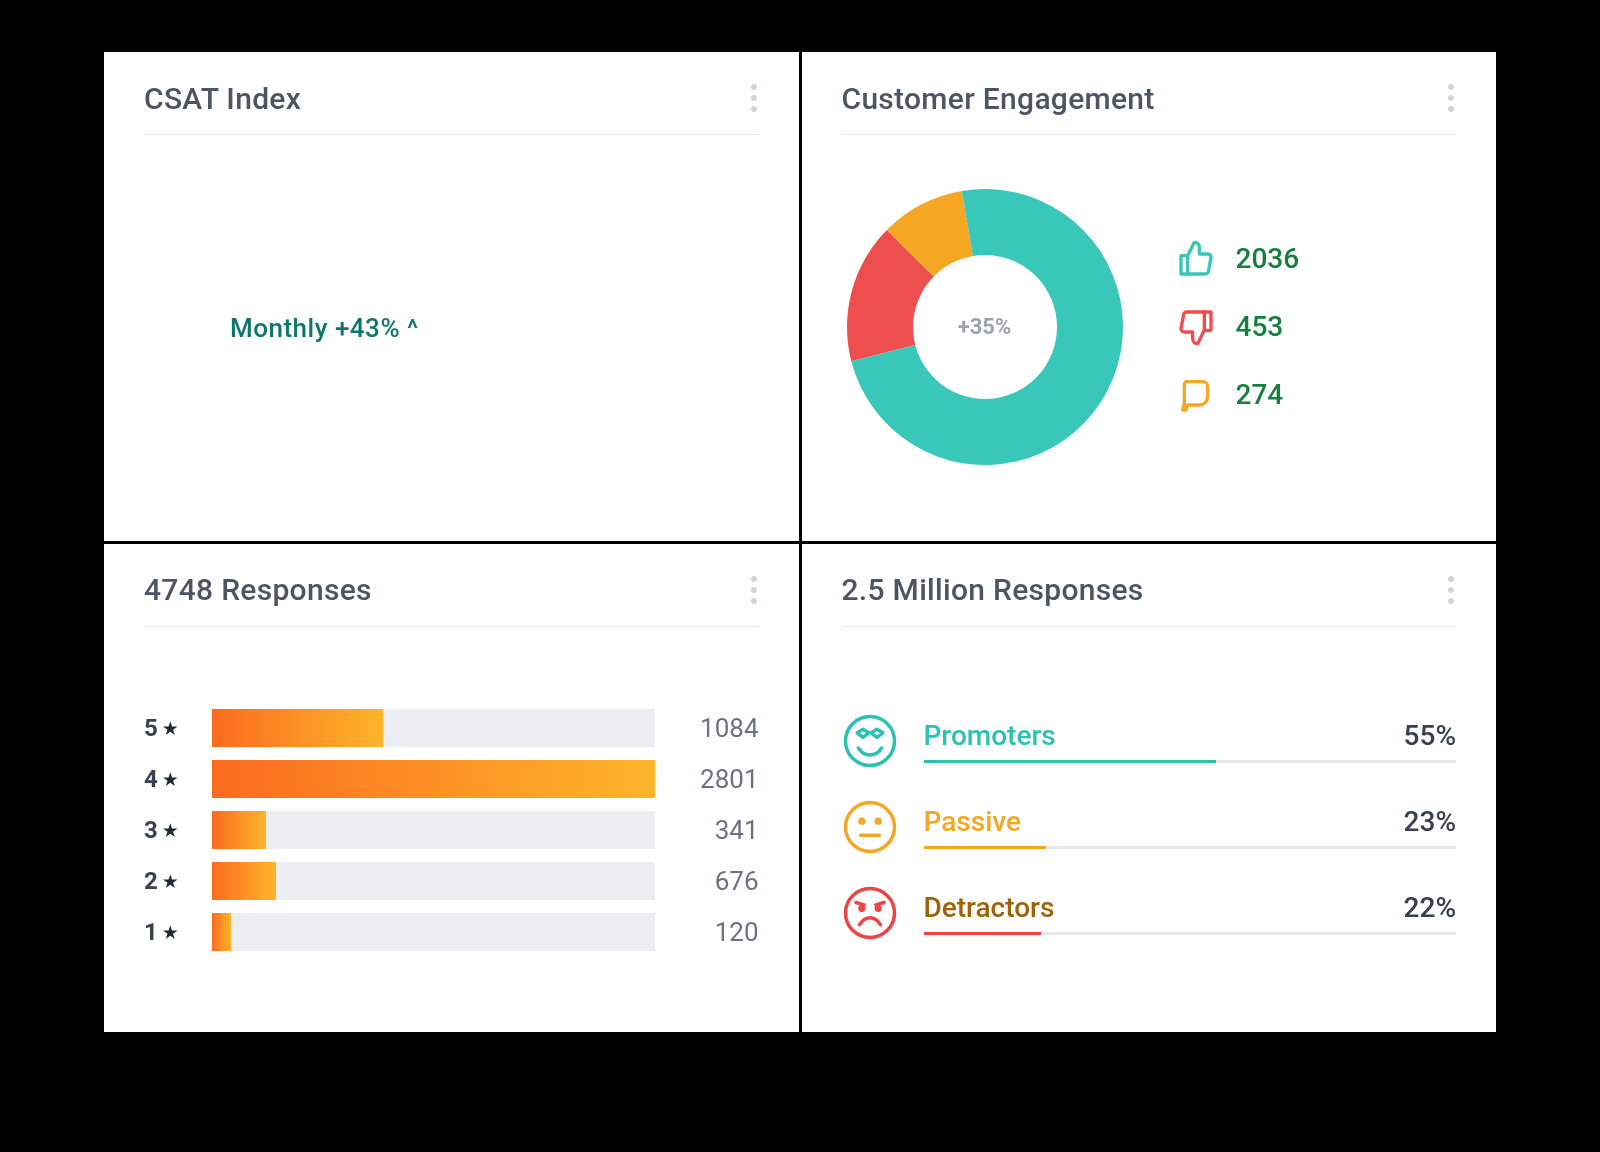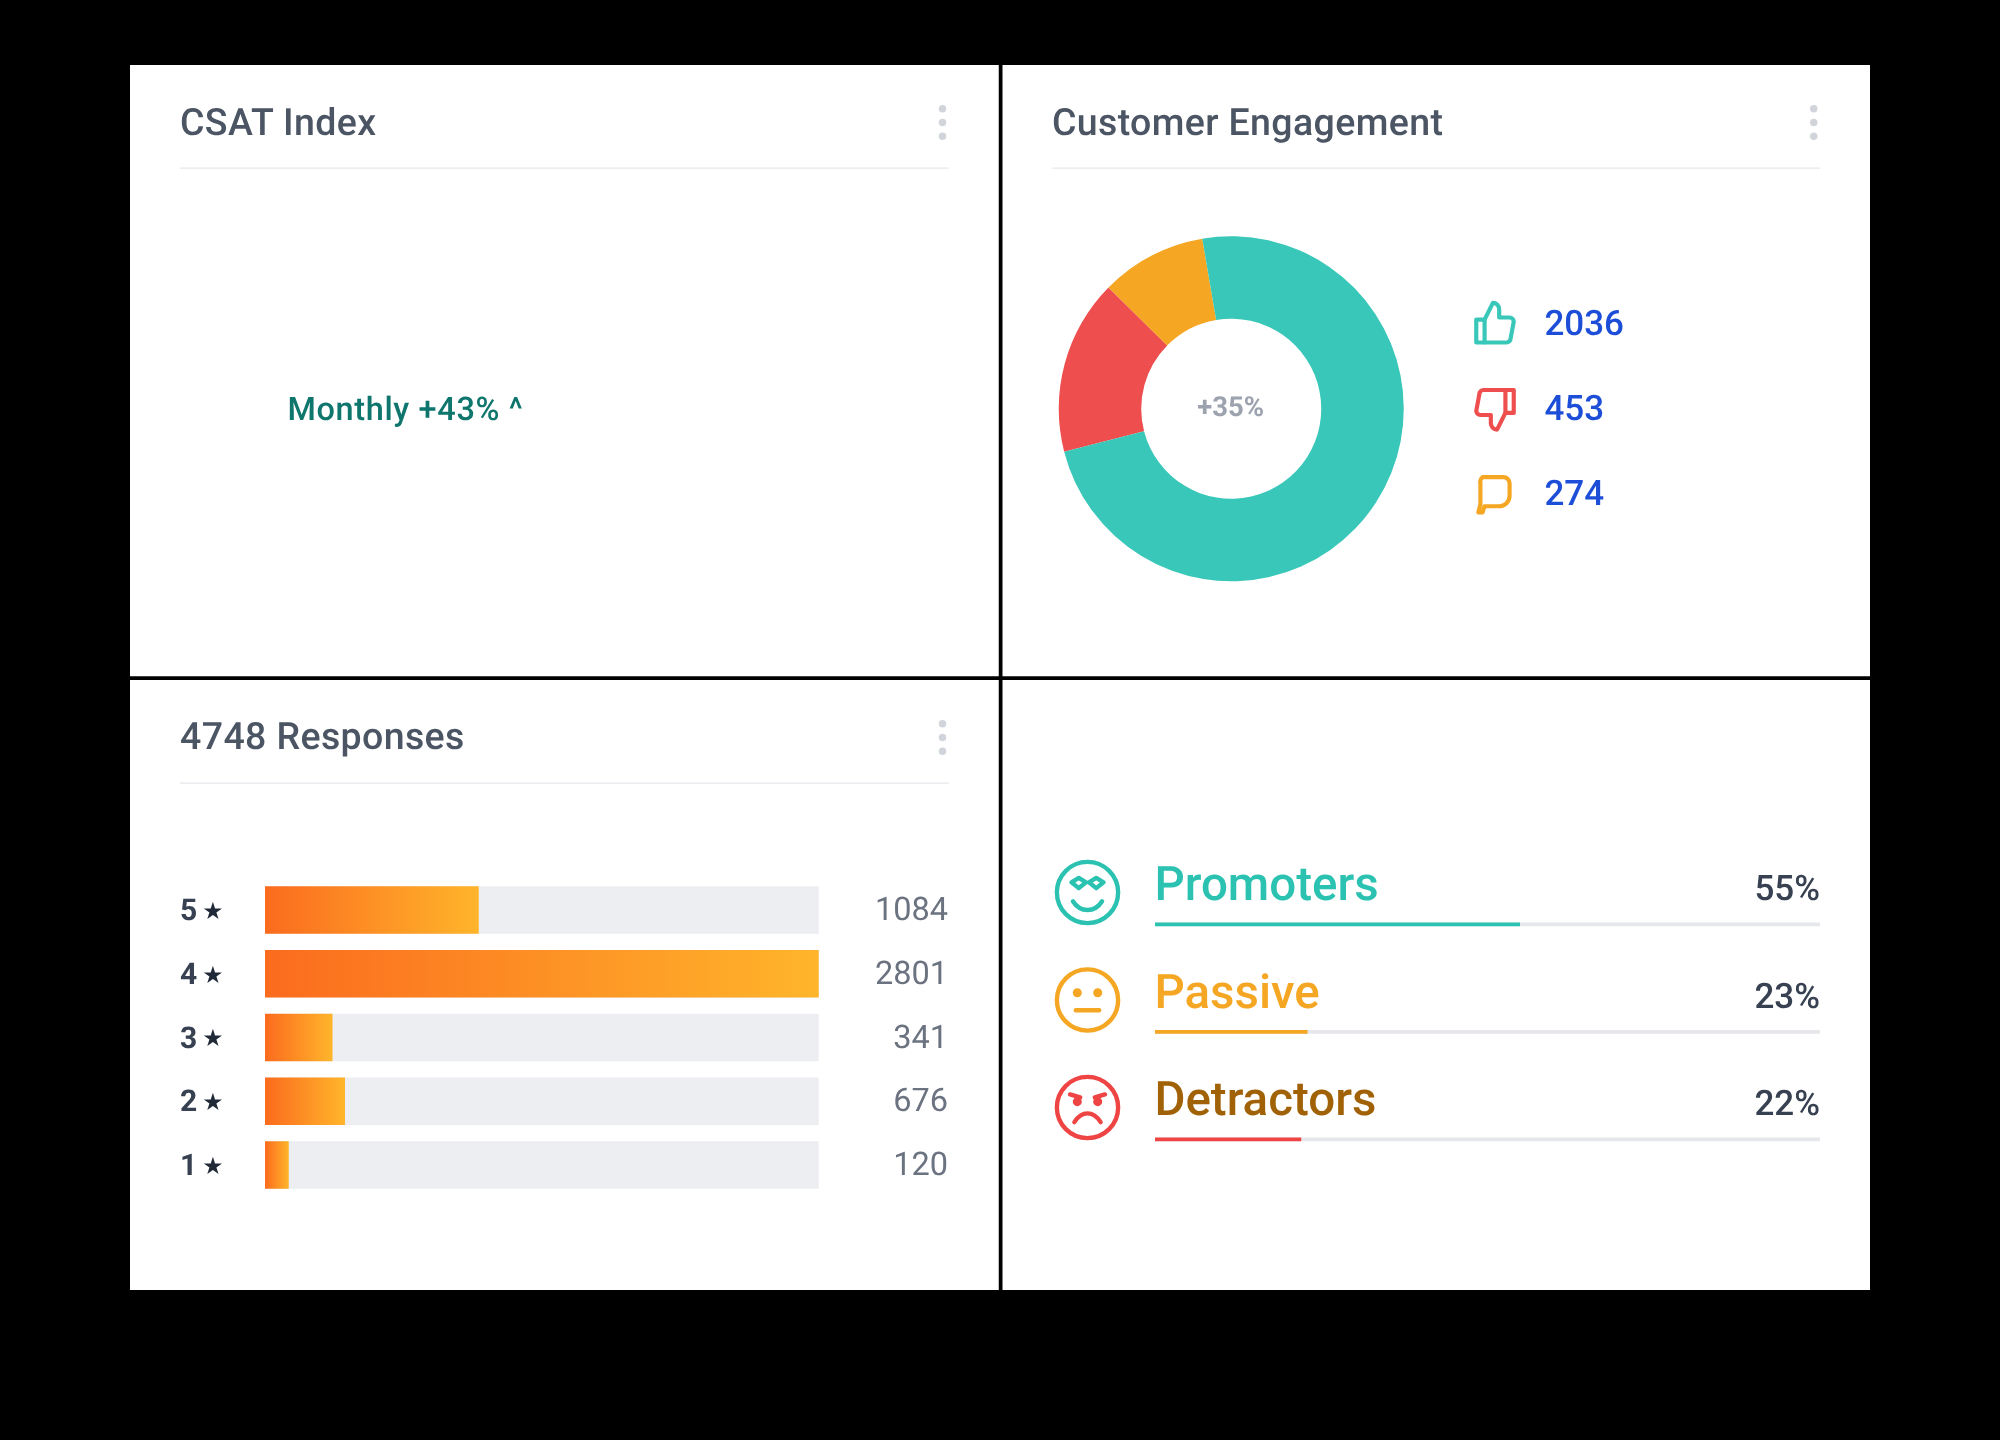--- a/index.html
+++ b/index.html
@@ -71,42 +71,42 @@
   
   .eng-body { flex:1; display:flex; align-items:center; gap: 48px; padding-top:6px; }
   .donut-wrap { position:relative; width:286px; height:286px; }
   .donut-center {
     position:absolute; inset:0; display:flex; align-items:center; justify-content:center;
     font-size:22px; font-weight:700; color:#9ca3af;
   }
   .legend { display:flex; flex-direction:column; gap:28px; }
   .legend-row { display:flex; align-items:center; gap:20px; }
   .legend-row svg { width:40px; height:40px; }
-  .legend-num { font-size:28px; color:#1d4ed8; font-weight:500; }
+  .legend-num { font-size:28px; color:#15803d; font-weight:500; }
 
   
   .resp-body { flex:1; display:flex; flex-direction:column; justify-content:center; gap:13px; padding-top:30px;}
   .resp-row { display:flex; align-items:center; gap:14px; }
   .resp-label { display:flex; align-items:center; gap:4px; width:54px; }
   .resp-label .n { font-size:24px; font-weight:700; color:#374151; }
   .resp-label .star { color:#1f2937; font-size:19px; }
   .bar-track { flex:1; height:38px; background:#eceef1; position:relative; }
   .bar-fill {
     position:absolute; left:0; top:0; bottom:0;
     background: linear-gradient(90deg,#fb6b1e 0%,#ffb52b 100%);
   }
   .resp-count { width:90px; text-align:right; font-size:26px; color:#6b7280; }
 
   
   .nps-body { flex:1; display:flex; flex-direction:column; justify-content:center; gap:30px; padding-top:24px;}
   .nps-row { display:flex; align-items:center; gap:26px; }
   .nps-row svg.face { width:56px; height:56px; flex:0 0 56px;}
   .nps-main { flex:1; display:flex; flex-direction:column; gap:8px; }
   .nps-top { display:flex; justify-content:space-between; align-items:baseline; }
-  .nps-name { font-size:38px; font-weight:500; }
+  .nps-name { font-size:28px; font-weight:500; }
   .nps-pct { font-size:28px; font-weight:500; color:#374151; }
   .nps-track { height:3px; background:#e5e7eb; position:relative; width:100%; }
   .nps-bar { position:absolute; left:0; top:0; bottom:0; }
 
   .c-teal  { color:#2cc2b2; }
   .c-amber { color:#f5a623; }
   .c-red   { color:#a16207; }
   .b-teal  { background:#2cc2b2; }
   .b-amber { background:#f5a623; }
   .b-red   { background:#ef4444; }
@@ -230,20 +230,28 @@
           </div>
           <div class="bar-track">
             <div class="bar-fill" style="width:4.284184219921457%"></div>
           </div>
           <div class="resp-count">120</div>
         </div>
       </div>
   </div>
 
   <div class="card">
+    <div class="card-header">
+      <div class="card-title">2.5 Million Responses</div>
+      <div class="dots">
+          <span></span>
+          <span></span>
+          <span></span>
+        </div>
+    </div>
     <div class="nps-body" id="nps-body">
         <div class="nps-row">
           <svg class="face" viewBox="0 0 48 48" fill="none" stroke="#2cc2b2" stroke-width="3" stroke-linecap="round" stroke-linejoin="round">
             <circle cx="24" cy="24" r="21"></circle>
             <path d="M14 30c2.5 4 6 6 10 6s7.5-2 10-6"></path>
             <path d="M13 17l5 4 5-4-5-3z"></path>
             <path d="M25 17l5 4 5-4-5-3z"></path>
           </svg>
           <div class="nps-main">
             <div class="nps-top">

